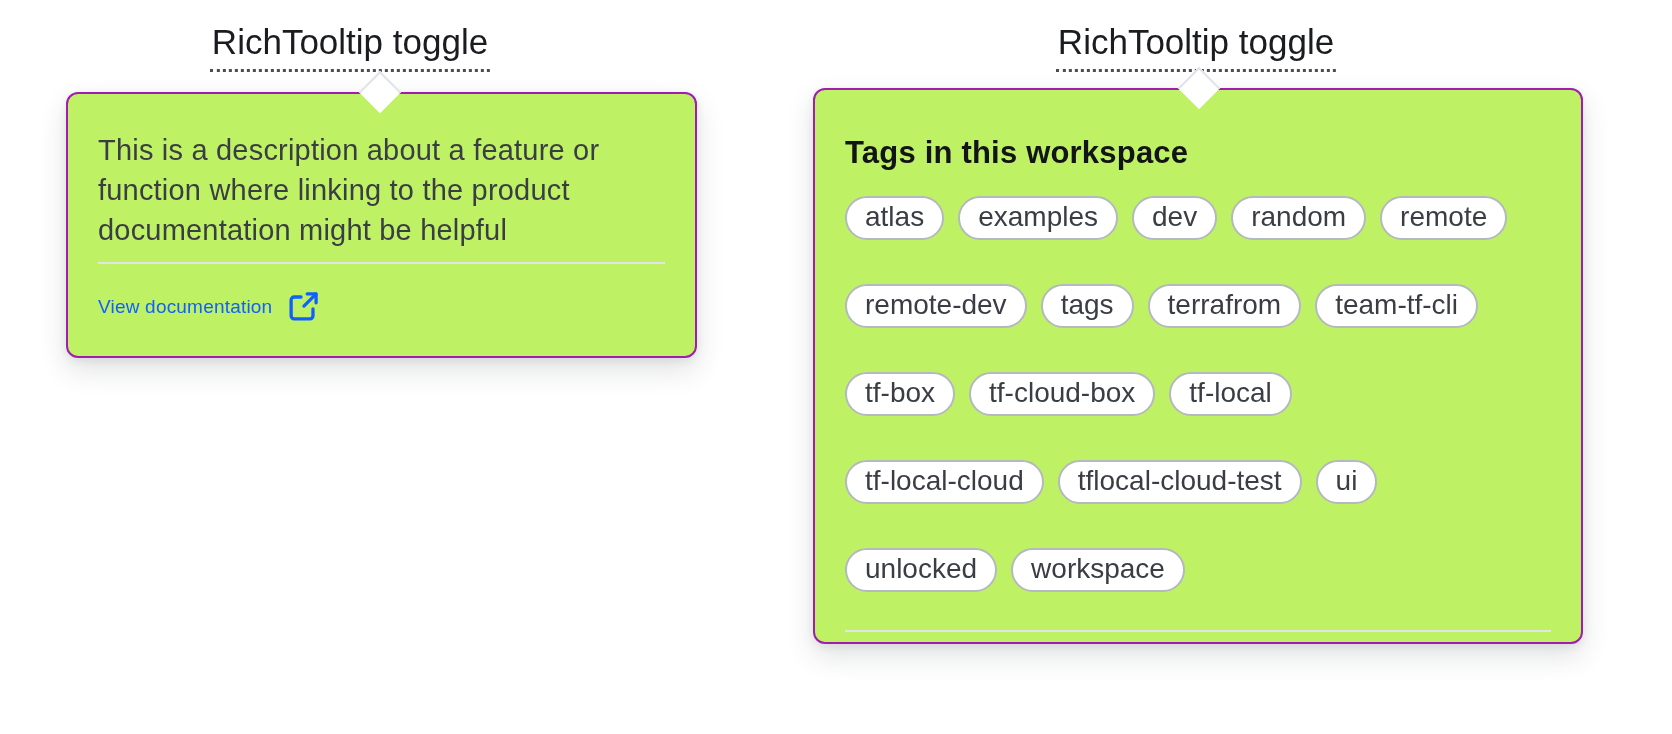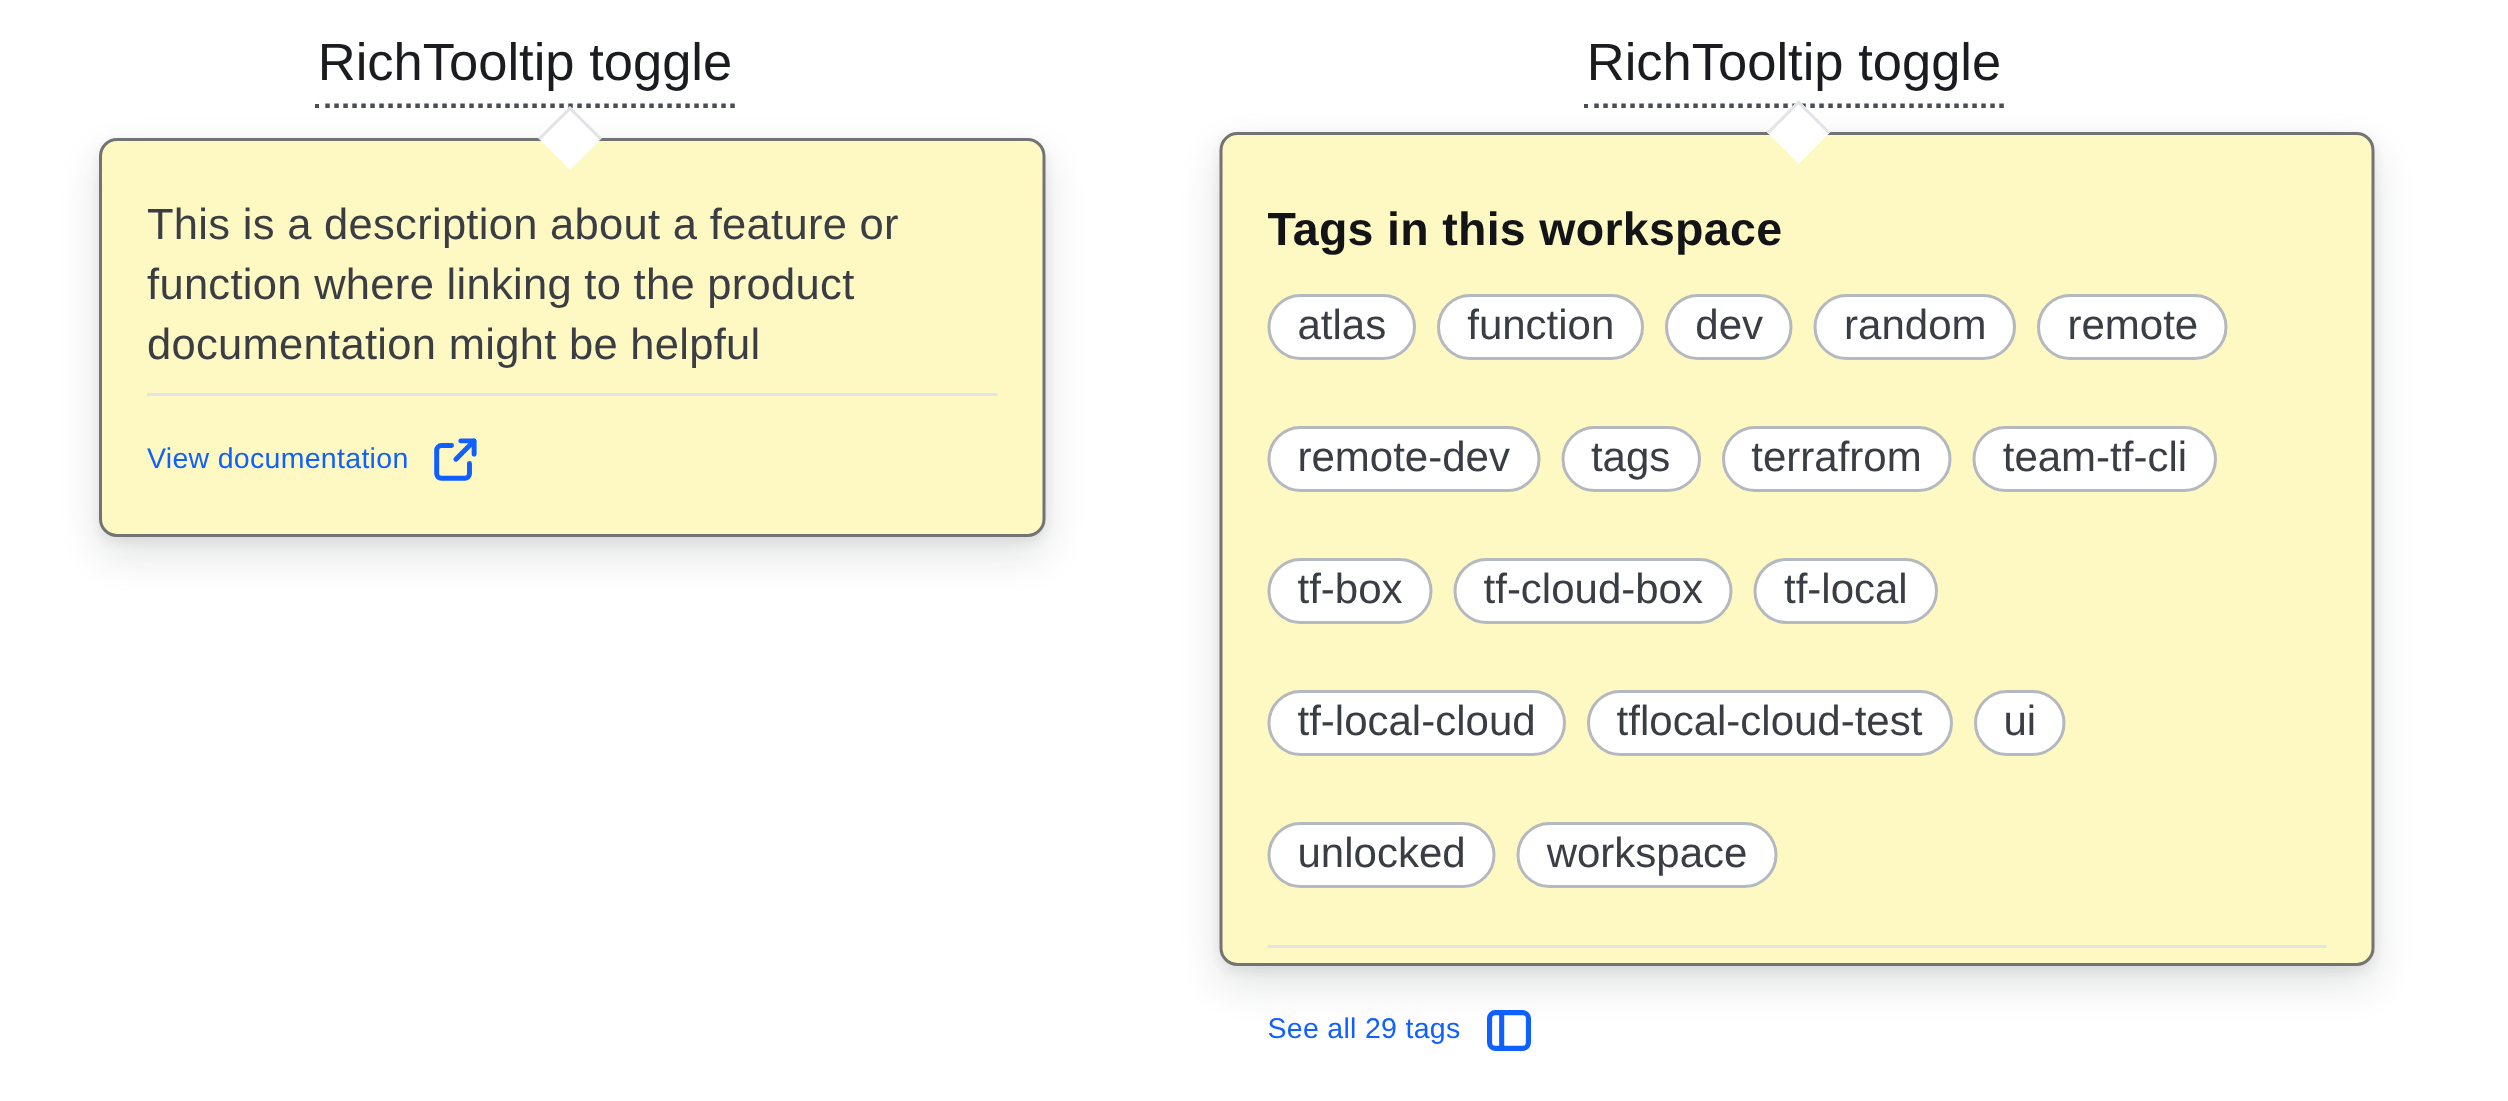--- a/index.html
+++ b/index.html
@@ -25,22 +25,22 @@
     border-bottom: 3px dotted #4a4d55;
     cursor: pointer;
     white-space: nowrap;
   }
   .toggle-left  { left: 350px; }
   .toggle-right { left: 1196px; }
 
   
   .card {
     position: absolute;
-    background: #fef9c3;
-    border: 2px solid #737373;
+    background: #bef264;
+    border: 2px solid #a21caf;
     border-radius: 12px;
     box-shadow: 0 12px 28px rgba(45,48,56,0.14), 0 3px 8px rgba(45,48,56,0.08);
   }
   .card-left  { left: 66px;  top: 92px; width: 631px; height: 266px; padding: 36px 30px 34px 30px; }
   .card-right { left: 813px; top: 88px; width: 770px; height: 556px; padding: 42px 30px 38px 30px; }
 
   .caret {
     position: absolute;
     width: 30px; height: 30px;
     background: #ffffff;
@@ -130,21 +130,21 @@
     </a>
   </div>
 
   <button class="toggle toggle-right">RichTooltip toggle</button>
 
   <div class="card card-right">
     <div class="caret"></div>
     <h3 class="tags-heading">Tags in this workspace</h3>
     <div class="tag-list">
         <span class="tag">atlas</span>
-        <span class="tag">function</span>
+        <span class="tag">examples</span>
         <span class="tag">dev</span>
         <span class="tag">random</span>
         <span class="tag">remote</span>
         <i class="row-break"></i>
         <span class="tag">remote-dev</span>
         <span class="tag">tags</span>
         <span class="tag">terrafrom</span>
         <span class="tag">team-tf-cli</span>
         <i class="row-break"></i>
         <span class="tag">tf-box</span>
@@ -152,22 +152,15 @@
         <span class="tag">tf-local</span>
         <i class="row-break"></i>
         <span class="tag">tf-local-cloud</span>
         <span class="tag">tflocal-cloud-test</span>
         <span class="tag">ui</span>
         <i class="row-break"></i>
         <span class="tag">unlocked</span>
         <span class="tag">workspace</span>
       </div>
     <hr class="divider">
-    <a class="action-link" href="#">
-      <span>See all 29 tags</span>
-      <svg width="34" height="34" viewBox="0 0 16 16" fill="none" stroke="#1060ff" stroke-width="1.6" stroke-linejoin="round">
-        <rect x="1.9" y="2.4" width="12.2" height="11.2" rx="1.8"></rect>
-        <path d="M5.7 2.6v10.8"></path>
-      </svg>
-    </a>
   </div>
 
 </main>
 
 </body></html>

